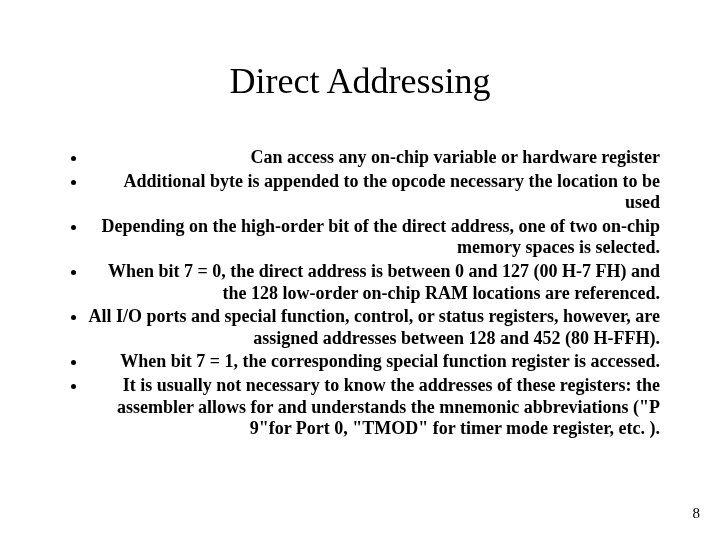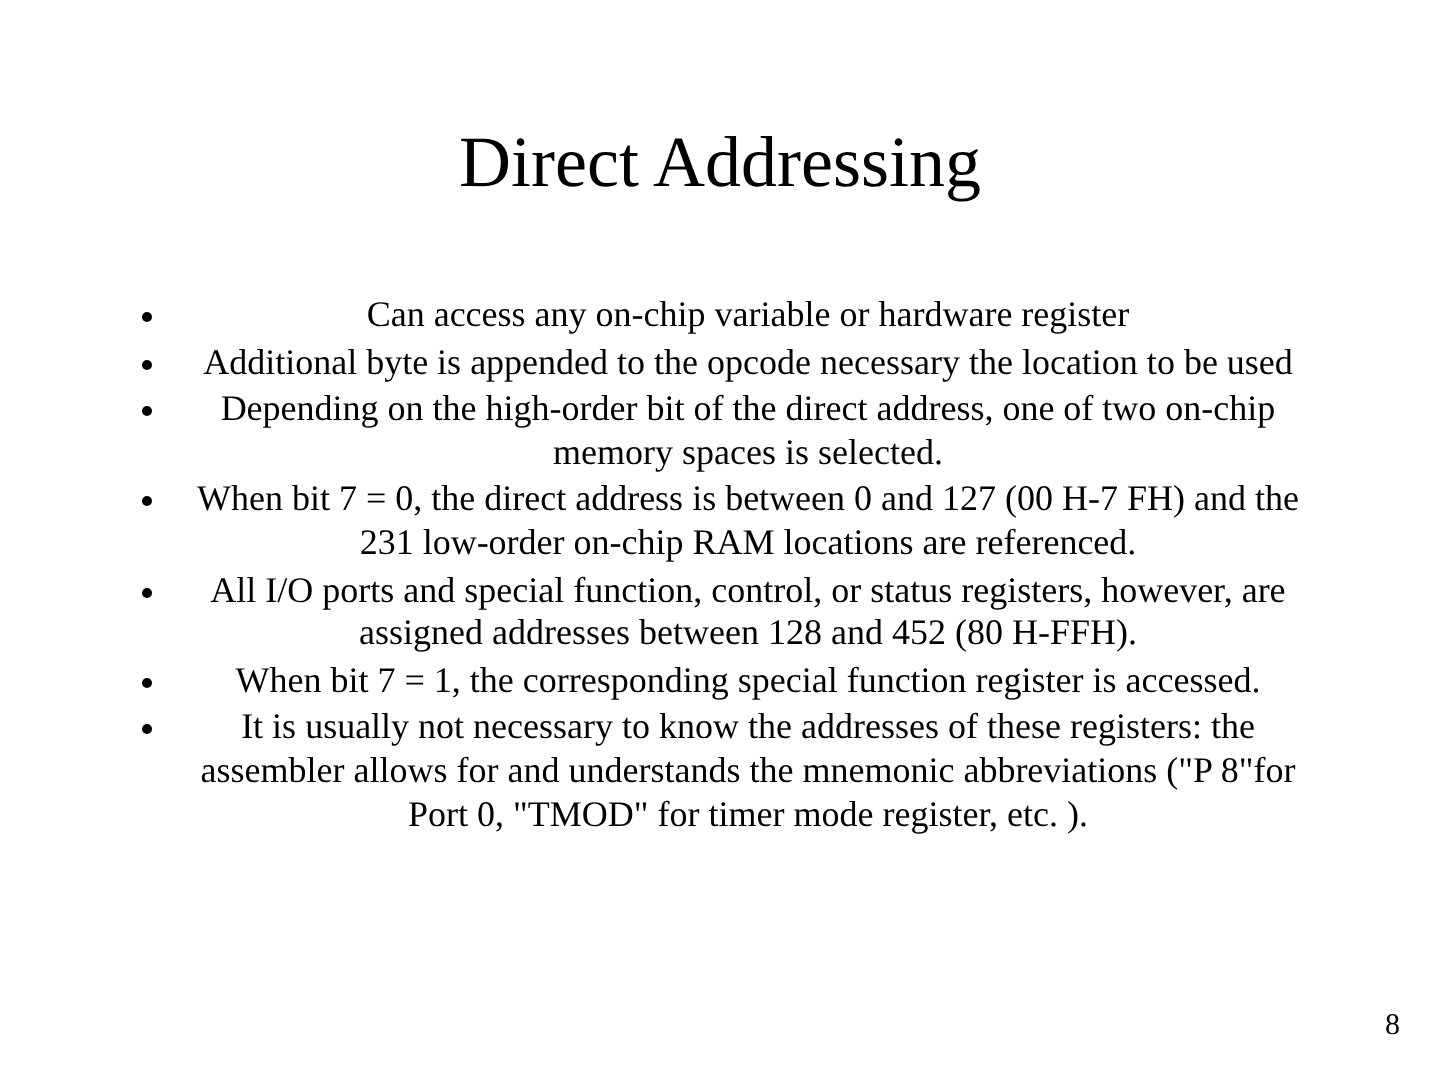--- a/index.html
+++ b/index.html
@@ -27,37 +27,38 @@
   }
   ul.bullets {
     margin: 0;
     padding: 0 0 0 28px;
     list-style: disc outside;
     font-size: 18px;
     line-height: 1.2;
   }
   ul.bullets li {
     margin-bottom: 2px;
-    text-align: center;
+    text-align: right;
+    font-weight: bold;
   }
   .page-num {
     position: absolute;
     bottom: 18px;
     right: 20px;
     font-size: 15px;
   }
 </style>
 </head>
 <body>
 
 <div class="slide">
   <h1 class="title">Direct Addressing</h1>
   <ul class="bullets">
     <li>Can access any on-chip variable or hardware register</li>
     <li>Additional byte is appended to the opcode necessary the location to be used</li>
     <li>Depending on the high-order bit of the direct address, one of two on-chip memory spaces is selected.</li>
-    <li>When bit 7 = 0, the direct address is between 0 and 127 (00 H-7 FH) and the 231 low-order on-chip RAM locations are referenced.</li>
+    <li>When bit 7 = 0, the direct address is between 0 and 127 (00 H-7 FH) and the 128 low-order on-chip RAM locations are referenced.</li>
     <li>All I/O ports and special function, control, or status registers, however, are assigned addresses between 128 and 452 (80 H-FFH).</li>
     <li>When bit 7 = 1, the corresponding special function register is accessed.</li>
-    <li>It is usually not necessary to know the addresses of these registers: the assembler allows for and understands the mnemonic abbreviations ("P 8"for Port 0, "TMOD" for timer mode register, etc. ).</li>
+    <li>It is usually not necessary to know the addresses of these registers: the assembler allows for and understands the mnemonic abbreviations ("P 9"for Port 0, "TMOD" for timer mode register, etc. ).</li>
   </ul>
   <div class="page-num">8</div>
 </div>
 
 </body></html>

